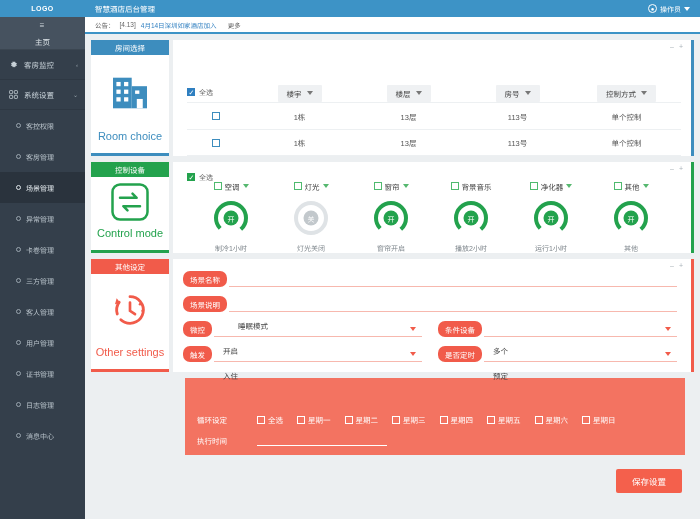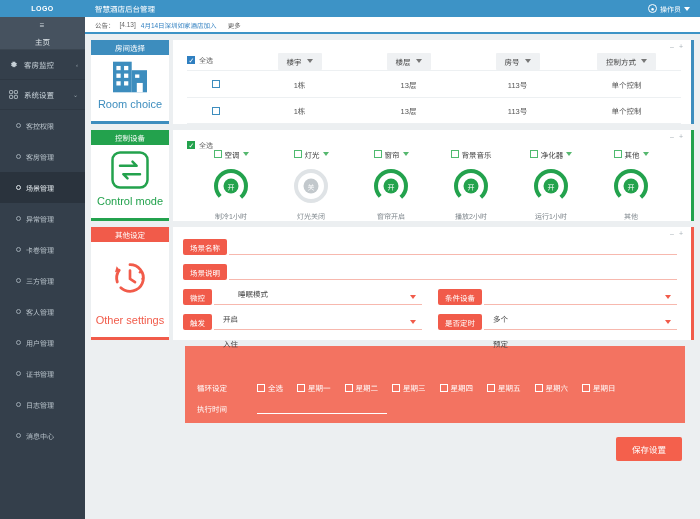--- a/index.html
+++ b/index.html
@@ -135,21 +135,21 @@
   .theme-green .underline { background: #23a24d; }
   .theme-green .panel-body { border-right-color: #23a24d; }
   
   .theme-red .panel-tab { background: #f15b4a; }
   .theme-red .en { color: #f15b4a; }
   .theme-red .underline { background: #f15b4a; }
   .theme-red .panel-body { border-right-color: #f15b4a; }
 
   
   .rt { padding: 10px 10px 0 14px; }
-  .rt-head { display: flex; align-items: center; height: 20px; }
+  .rt-head { display: flex; align-items: center; height: 20px; margin-top: 32px; }
   .rt-row {
     display: flex; align-items: center; height: 27px;
     border-top: 1px solid #edf0f2; font-size: 7.5px; color: #555;
   }
   .rt-row:last-child { border-bottom: 1px solid #edf0f2; }
   .c-sel { width: 58px; flex: 0 0 58px; display: flex; align-items: center; gap: 4px; }
   .c-col { flex: 1; text-align: center; }
   .hdr-pill {
     display: inline-flex; align-items: center; gap: 5px;
     background: #eff1f3; color: #444; font-size: 7.5px;
@@ -194,21 +194,21 @@
   .gauge.on .knob { background: #23a24d; }
   .gauge.off .knob { background: #c2c8cc; }
   .dev-sub { font-size: 7px; color: #7d858b; margin-top: 7px; }
 
   
   .form-wrap { padding: 12px 14px 10px 10px; }
   .f-row { display: flex; margin-bottom: 9px; }
   .f-cell { flex: 1; display: flex; align-items: flex-end; }
   .f-tag {
     background: #f15b4a; color: #fff; font-size: 7.5px;
-    padding: 2.5px 7px; border-radius: 2px; white-space: nowrap;
+    padding: 2.5px 7px; border-radius: 7px; white-space: nowrap;
     flex: 0 0 auto;
   }
   .f-field {
     flex: 1; border-bottom: 1px solid #f7b8ae;
     height: 16px; display: flex; align-items: center;
     padding-left: 9px; font-size: 7.5px; color: #444;
     margin-left: 2px;
   }
   .f-field .val { flex: 1; margin-top: 44px; }
   .caret-r {

